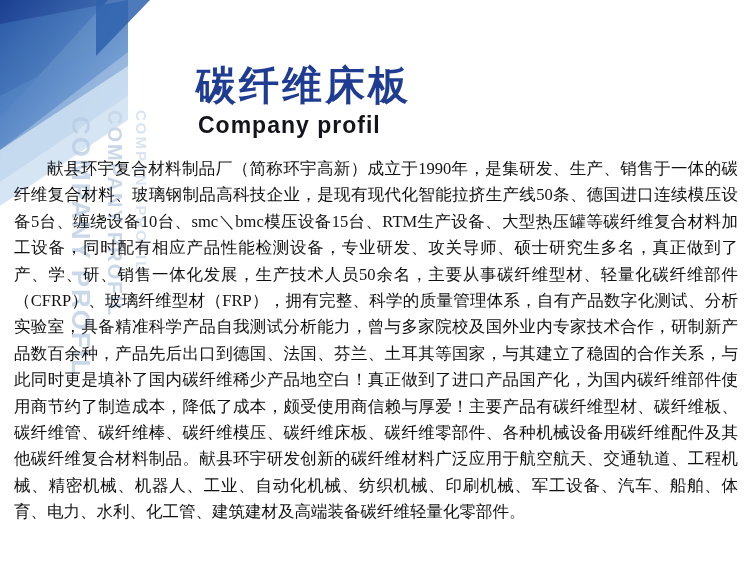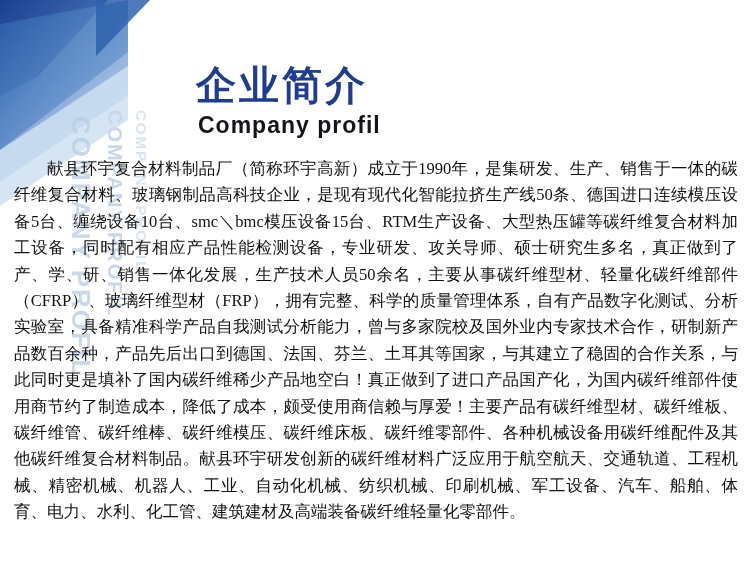--- a/index.html
+++ b/index.html
@@ -153,21 +153,21 @@
 
     <polygon points="96,0 150,0 96,56" fill="#2f62ae" opacity="0.85"></polygon>
   </svg>
 
   <div class="vert-wrap">
     <div class="vert-text vert-a">COMPANY PROFIL</div>
     <div class="vert-text vert-b">COMPANY PROFIL</div>
     <div class="vert-text vert-c">COMPANY PROFIL</div>
   </div>
 
-  <div class="title-cn">企业简介</div>
+  <div class="title-cn">碳纤维床板</div>
   <div class="title-en">Company profil</div>
 
   <div class="body-text">
     <div class="shape-spacer"></div>
     <p class="para">献县环宇复合材料制品厂（简称环宇高新）成立于1990年，是集研发、生产、销售于一体的碳纤维复合材料、玻璃钢制品高科技企业，是现有现代化智能拉挤生产线50条、德国进口连续模压设备5台、缠绕设备10台、smc＼bmc模压设备15台、RTM生产设备、大型热压罐等碳纤维复合材料加工设备，同时配有相应产品性能检测设备，专业研发、攻关导师、硕士研究生多名，真正做到了产、学、研、销售一体化发展，生产技术人员50余名，主要从事碳纤维型材、轻量化碳纤维部件（CFRP）、玻璃纤维型材（FRP），拥有完整、科学的质量管理体系，自有产品数字化测试、分析实验室，具备精准科学产品自我测试分析能力，曾与多家院校及国外业内专家技术合作，研制新产品数百余种，产品先后出口到德国、法国、芬兰、土耳其等国家，与其建立了稳固的合作关系，与此同时更是填补了国内碳纤维稀少产品地空白！真正做到了进口产品国产化，为国内碳纤维部件使用商节约了制造成本，降低了成本，颇受使用商信赖与厚爱！主要产品有碳纤维型材、碳纤维板、碳纤维管、碳纤维棒、碳纤维模压、碳纤维床板、碳纤维零部件、各种机械设备用碳纤维配件及其他碳纤维复合材料制品。献县环宇研发创新的碳纤维材料广泛应用于航空航天、交通轨道、工程机械、精密机械、机器人、工业、自动化机械、纺织机械、印刷机械、军工设备、汽车、船舶、体育、电力、水利、化工管、建筑建材及高端装备碳纤维轻量化零部件。</p>
   </div>
 
 </div>
 
 </body></html>

